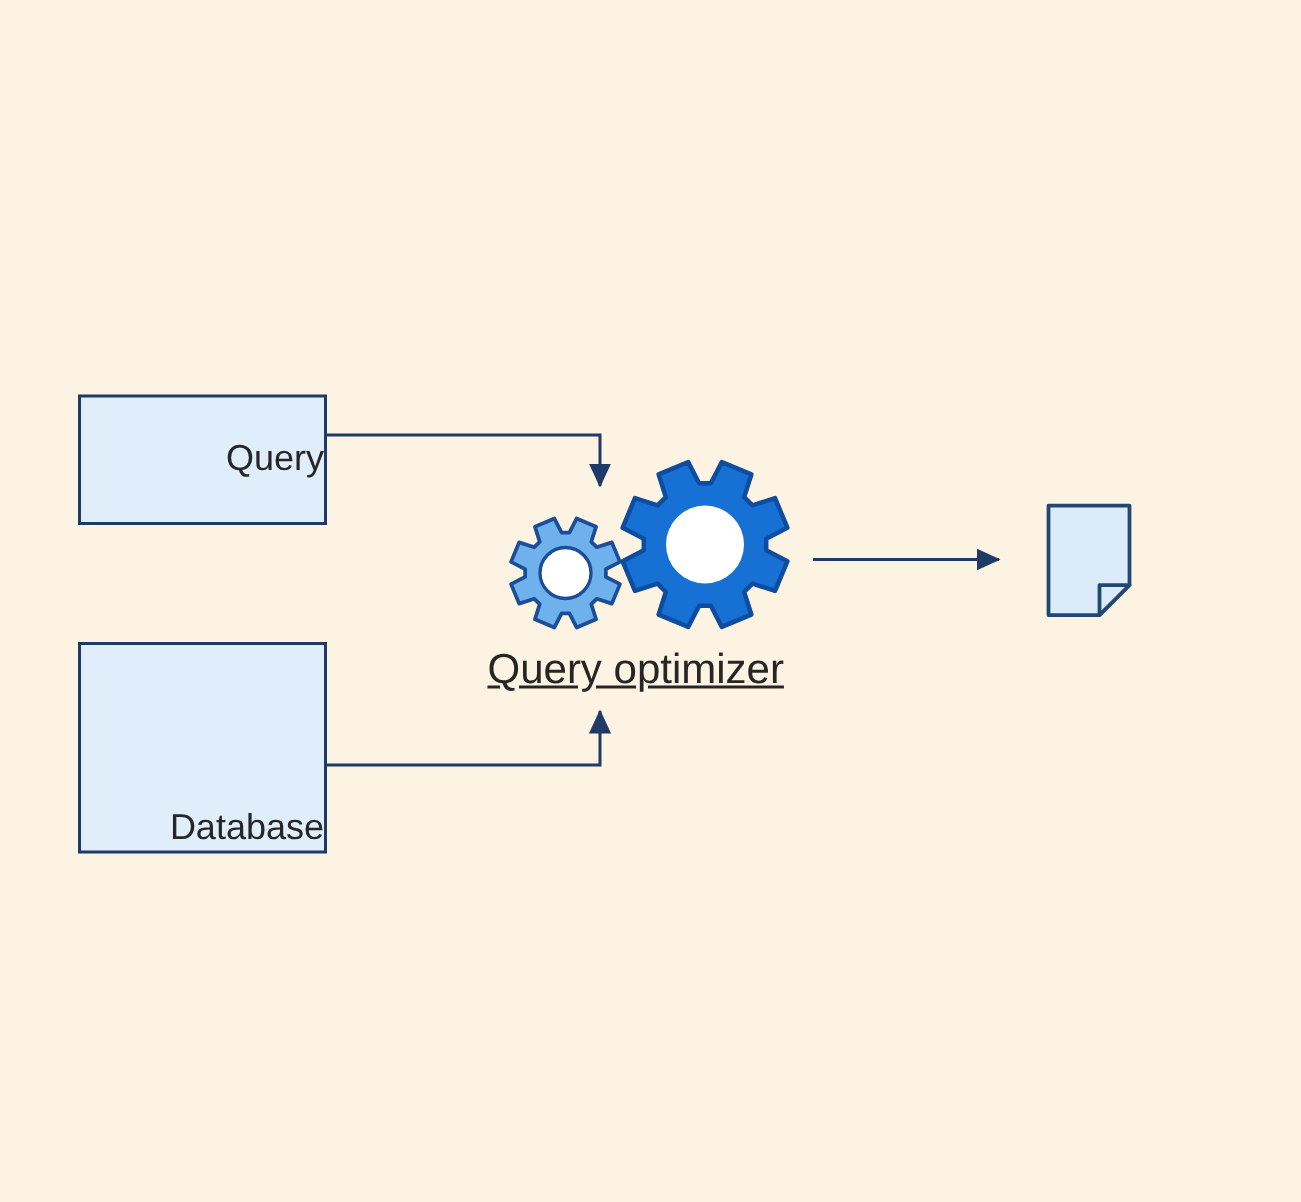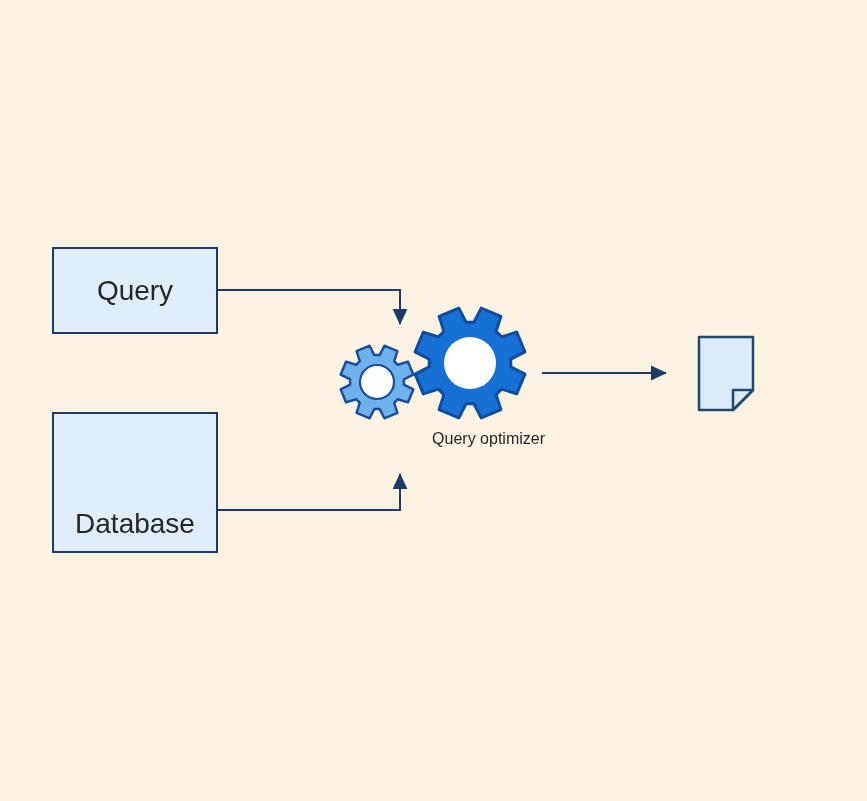--- a/index.html
+++ b/index.html
@@ -22,28 +22,28 @@
     position:relative;width:867px;height:801px;
     background:var(--background);
     font-family:"Liberation Sans","DejaVu Sans",sans-serif;
     overflow:hidden;
   }
   .layer{position:absolute;left:0;top:0;pointer-events:none}
   .node{
     position:absolute;
     background:var(--node-fill);
     border:2px solid var(--node-border);
-    display:flex;align-items:center;justify-content:center;
-    color:var(--label-text);font-size:28px;line-height:1.2;
+    display:flex;align-items:center;justify-content:flex-end;
+    color:var(--label-text);font-size:24px;line-height:1.2;margin-top:16px;
   }
   .node-query{left:52px;top:247px;width:166px;height:87px}
-  .node-database{left:52px;top:412px;width:166px;height:141px;align-items:flex-end;padding-bottom:10px}
+  .node-database{left:52px;top:412px;width:166px;height:141px;align-items:flex-end;}
   .floating-label{
     position:absolute;color:var(--label-text);
-    font-size:16px;text-align:right;line-height:1.2;
+    font-size:28px;text-align:left;line-height:1.2;text-decoration:underline;
   }
   .label-optimizer{left:325px;top:429px;width:220px}
   .label-plan{left:620px;top:429px;width:220px}
   .arrow{fill:none;stroke:var(--arrow);stroke-width:2}
   .arrowhead{fill:var(--arrow)}
   .gear-small{fill:var(--gear-small-fill);stroke:var(--gear-small-stroke);stroke-width:2.5;stroke-linejoin:round}
   .gear-big{fill:var(--gear-big-fill);stroke:var(--gear-big-stroke);stroke-width:3;stroke-linejoin:round}
   .hole-small{fill:#FFFFFF;stroke:var(--gear-small-stroke);stroke-width:2.2}
   .hole-big{fill:#FFFFFF}
   .doc{fill:var(--doc-fill);stroke:var(--doc-stroke);stroke-width:2.5;stroke-linejoin:round}

